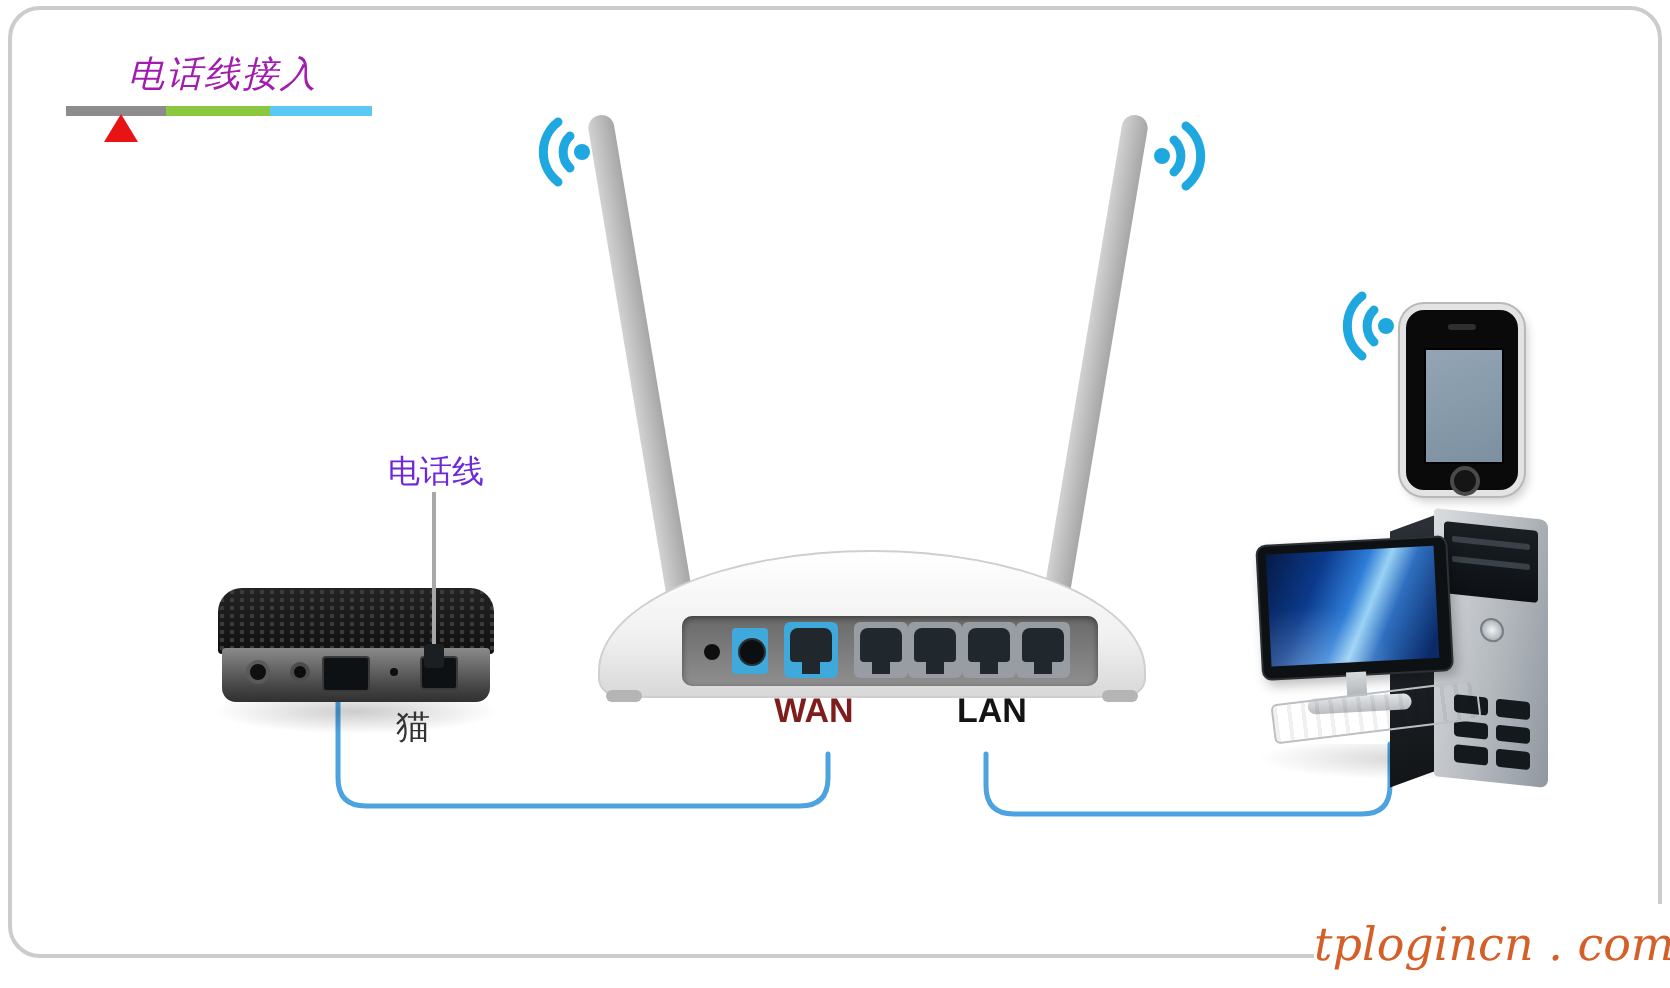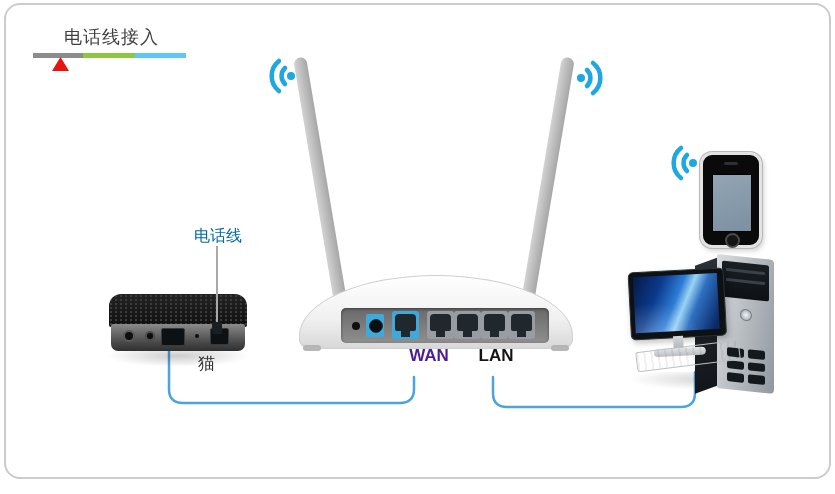--- a/index.html
+++ b/index.html
@@ -4,39 +4,39 @@
 <style>
   html,body{margin:0;padding:0;background:#fff;}
   .stage{position:relative;width:835px;height:494px;background:#fff;overflow:hidden;
          font-family:"Liberation Sans",sans-serif;}
 
   
   .diagram-border{position:absolute;left:4px;top:3px;width:823px;height:472px;
     border:2px solid var(--border-gray,#ccc);border-radius:16px;z-index:0;}
 
   
-  .legend-title{position:absolute;left:64px;top:25px;font-size:18px;color:#404040;
-    letter-spacing:1px;z-index:4;}
+  .legend-title{position:absolute;left:64px;top:25px;font-size:18px;color:#a21caf;
+    letter-spacing:1px;z-index:4;font-style:italic;}
   .seg{position:absolute;top:53px;height:5px;z-index:4;}
   .seg-gray{left:33px;width:50px;background:var(--legend-gray,#8c8c8c);}
   .seg-green{left:83px;width:52px;background:var(--legend-green,#8dc63f);}
   .seg-blue{left:135px;width:51px;background:var(--legend-blue,#5bc8f5);}
   .marker{position:absolute;left:52px;top:57px;width:17px;height:14px;z-index:4;
     background:var(--marker-red,#e81313);clip-path:polygon(50% 0,100% 100%,0 100%);}
 
   
   .cables{position:absolute;left:0;top:0;z-index:1;}
   .cables path{fill:none;stroke:var(--cable-blue,#4da3e0);stroke-width:2.5;stroke-linecap:round;}
 
   
   .phone-cord{position:absolute;left:216px;top:246px;width:2px;height:84px;
     background:#a8a8a8;z-index:3;}
   .cord-plug{position:absolute;left:212px;top:322px;width:10px;height:12px;
     background:#1b1f22;border-radius:2px;z-index:3;}
-  .lbl-phone-line{position:absolute;left:194px;top:226px;font-size:16px;color:#0369a1;z-index:4;}
+  .lbl-phone-line{position:absolute;left:194px;top:226px;font-size:16px;color:#6d28d9;z-index:4;}
   .lbl-modem{position:absolute;left:198px;top:352px;font-size:17px;color:#333;z-index:4;}
 
   
   .modem-top{position:absolute;left:109px;top:294px;width:138px;height:33px;z-index:2;
     background:#181818;border-radius:12px 12px 2px 2px;
     background-image:radial-gradient(circle at 2px 2px,#3c3c3c 1px,transparent 1.3px),
                      linear-gradient(#232323,#101010);
     background-size:5px 4px,100% 100%;}
   .modem-front{position:absolute;left:111px;top:324px;width:134px;height:27px;z-index:2;
     background:linear-gradient(#8a8a8a,#474747 70%,#303030);border-radius:2px 2px 7px 7px;}
@@ -75,22 +75,22 @@
   .r-power::after{content:"";position:absolute;left:3px;top:5px;width:12px;height:12px;
     border-radius:50%;background:#0b0f12;border:1px solid #2b3238;}
   .rj{position:absolute;top:311px;width:27px;height:28px;border-radius:3px;z-index:2;}
   .rj::after{content:"";position:absolute;left:3px;top:3px;width:21px;height:17px;
     background:#202density8;background:#20282d;border-radius:4px 4px 2px 2px;}
   .rj::before{content:"";position:absolute;left:9px;bottom:2px;width:9px;height:6px;
     background:#20282d;}
   .rj-wan{left:392px;background:#3fa9dc;}
   .rj-lan{background:#979da2;}
   .lan1{left:427px;} .lan2{left:454px;} .lan3{left:481px;} .lan4{left:508px;}
-  .lbl-wan{position:absolute;left:406px;top:346px;width:46px;text-align:center;z-index:4;
-    font-size:17px;font-weight:600;color:#4c1d95;}
+  .lbl-wan{position:absolute;left:384px;top:346px;width:46px;text-align:center;z-index:4;
+    font-size:17px;font-weight:600;color:#7f1d1d;}
   .lbl-lan{position:absolute;left:473px;top:346px;width:46px;text-align:center;z-index:4;
     font-size:17px;font-weight:600;color:#141414;}
 
   
   .wifi{position:absolute;width:36px;height:40px;z-index:2;}
   .wifi svg{width:100%;height:100%;}
   .wifi .dot{fill:var(--wifi-blue,#1fa7e0);}
   .wifi .arc{fill:none;stroke:var(--wifi-blue,#1fa7e0);stroke-width:4.5;stroke-linecap:round;}
   .wifi-left{left:262px;top:56px;transform:scaleX(-1);}
   .wifi-right{left:574px;top:58px;}
@@ -248,14 +248,17 @@
   <div class="monitor-group">
     <div class="mon-frame"></div>
     <div class="mon-screen"></div>
     <div class="mon-glare"></div>
     <div class="mon-stand"></div>
     <div class="mon-base"></div>
   </div>
   <div class="keyboard"></div>
 
 
+  <div class="watermark-box">
+    <span class="watermark-text">tplogincn . com</span>
+  </div>
 
 </div>
 
 </body></html>

